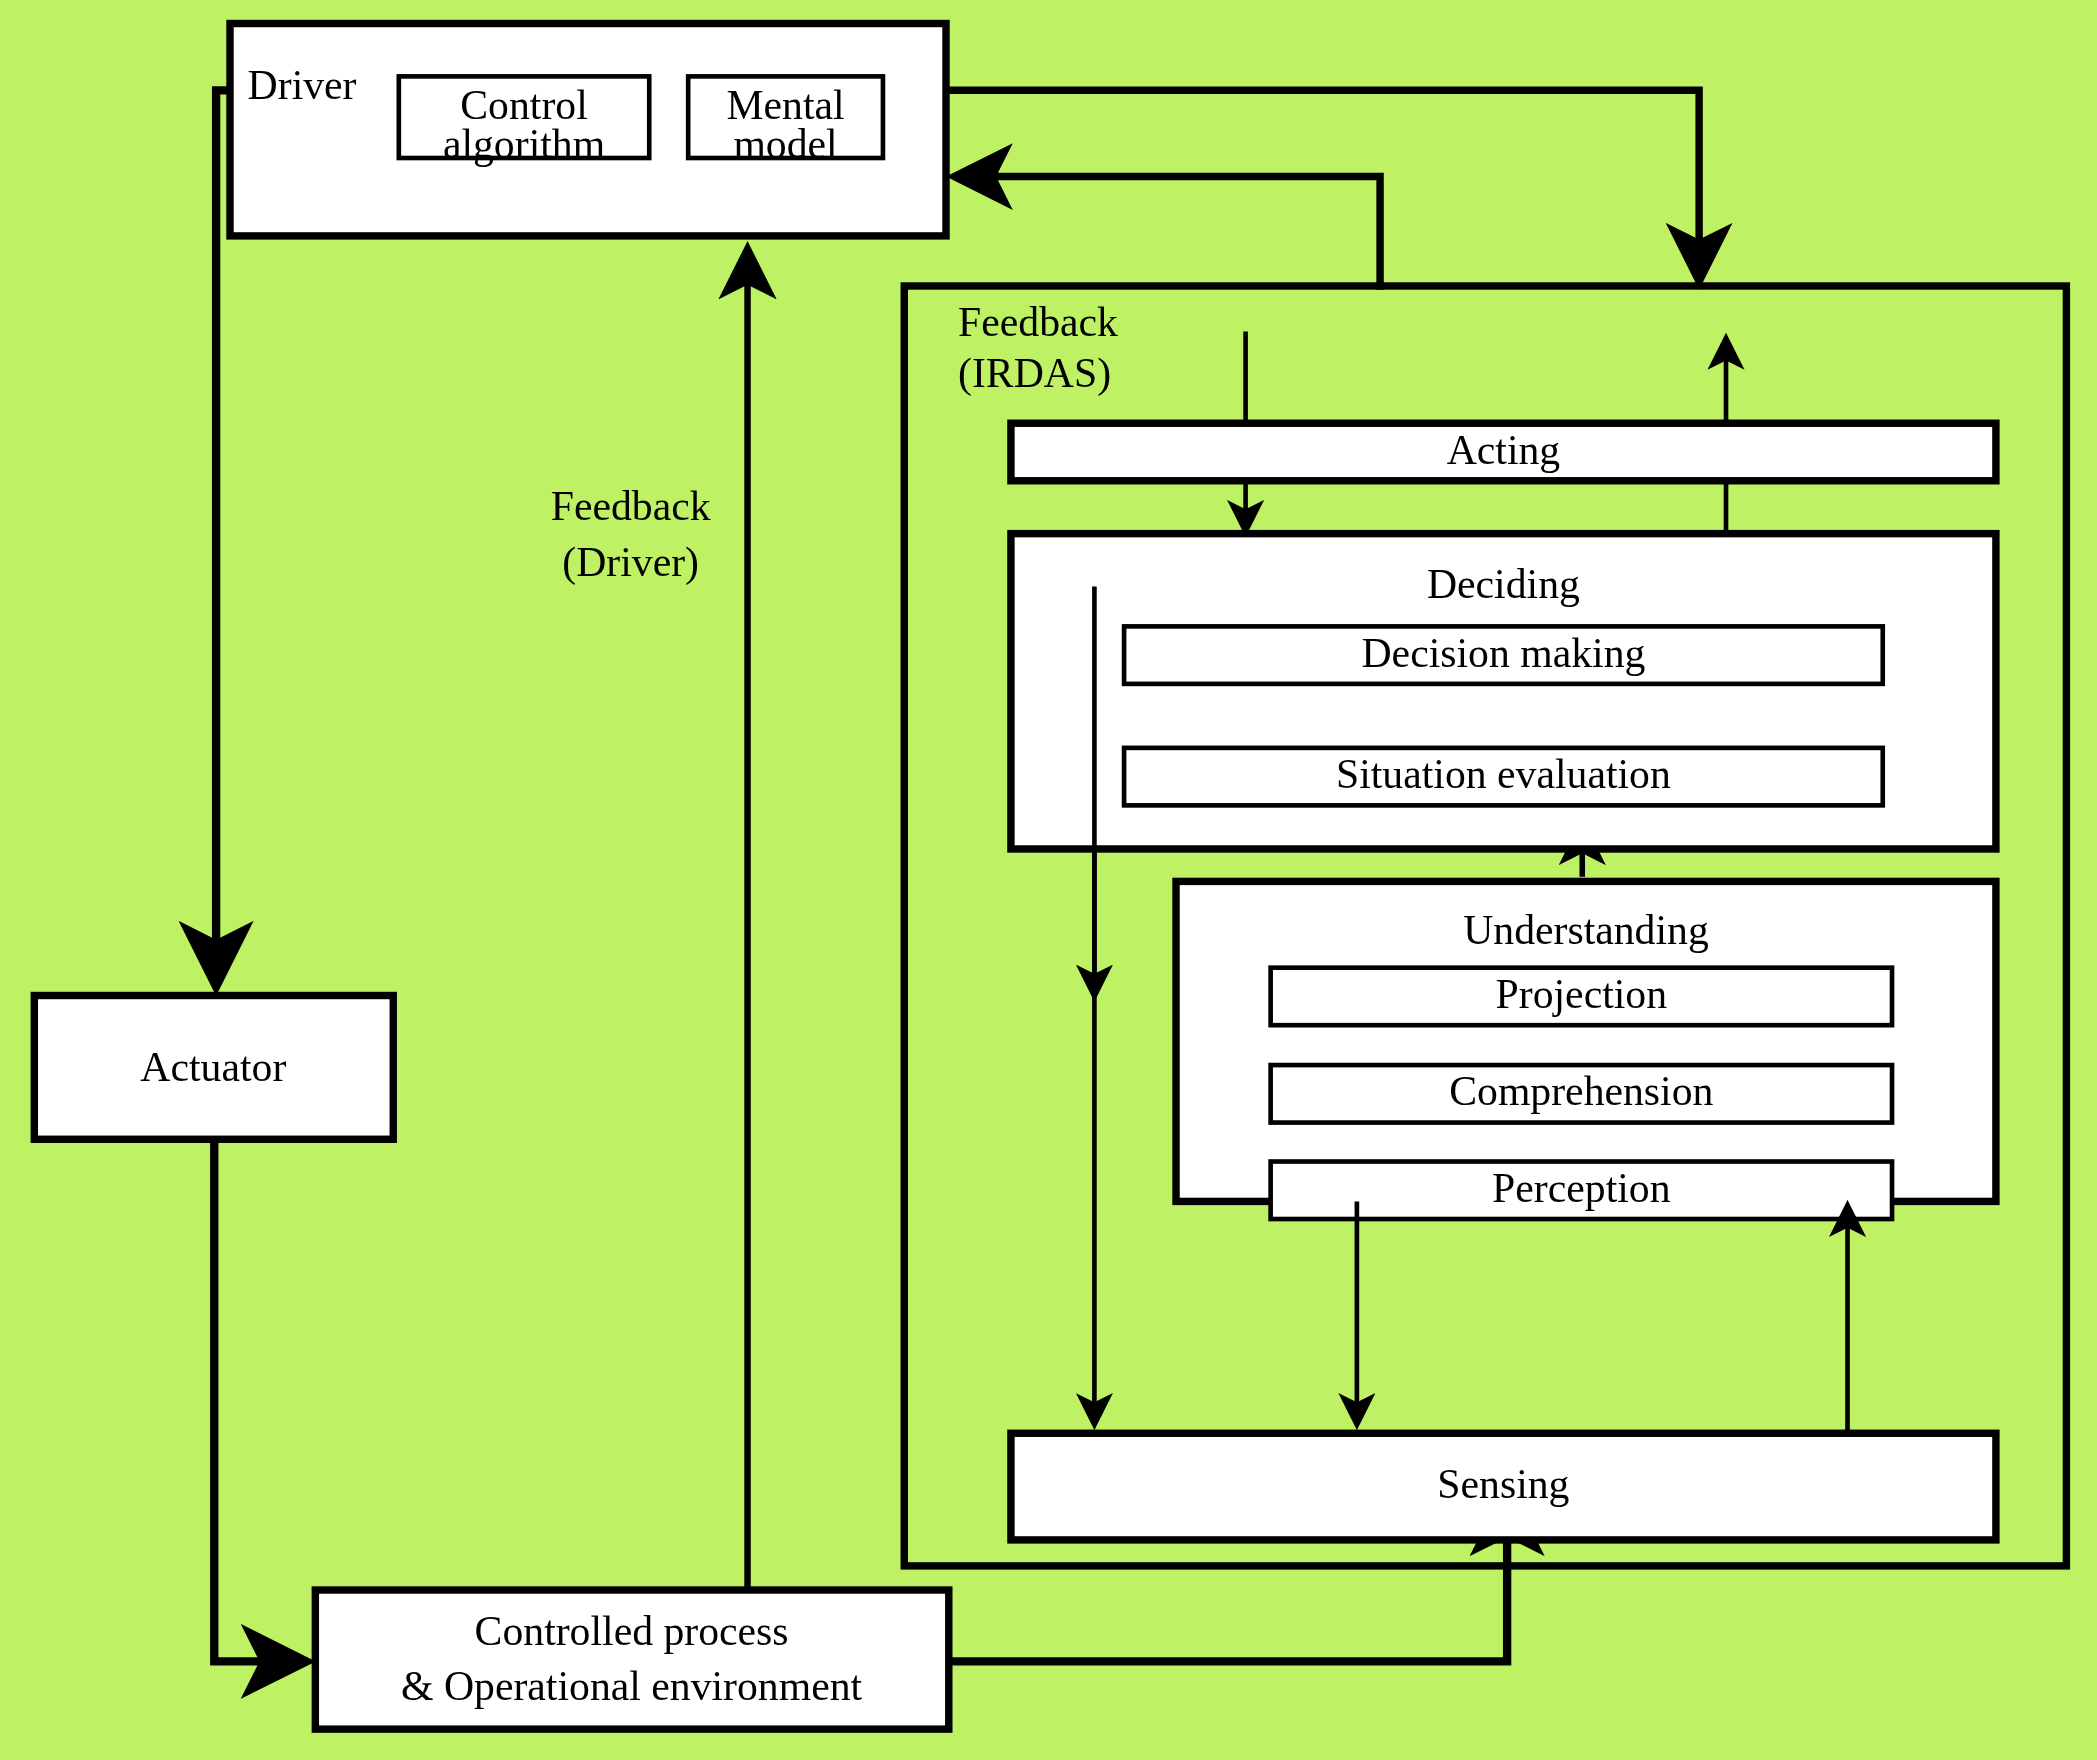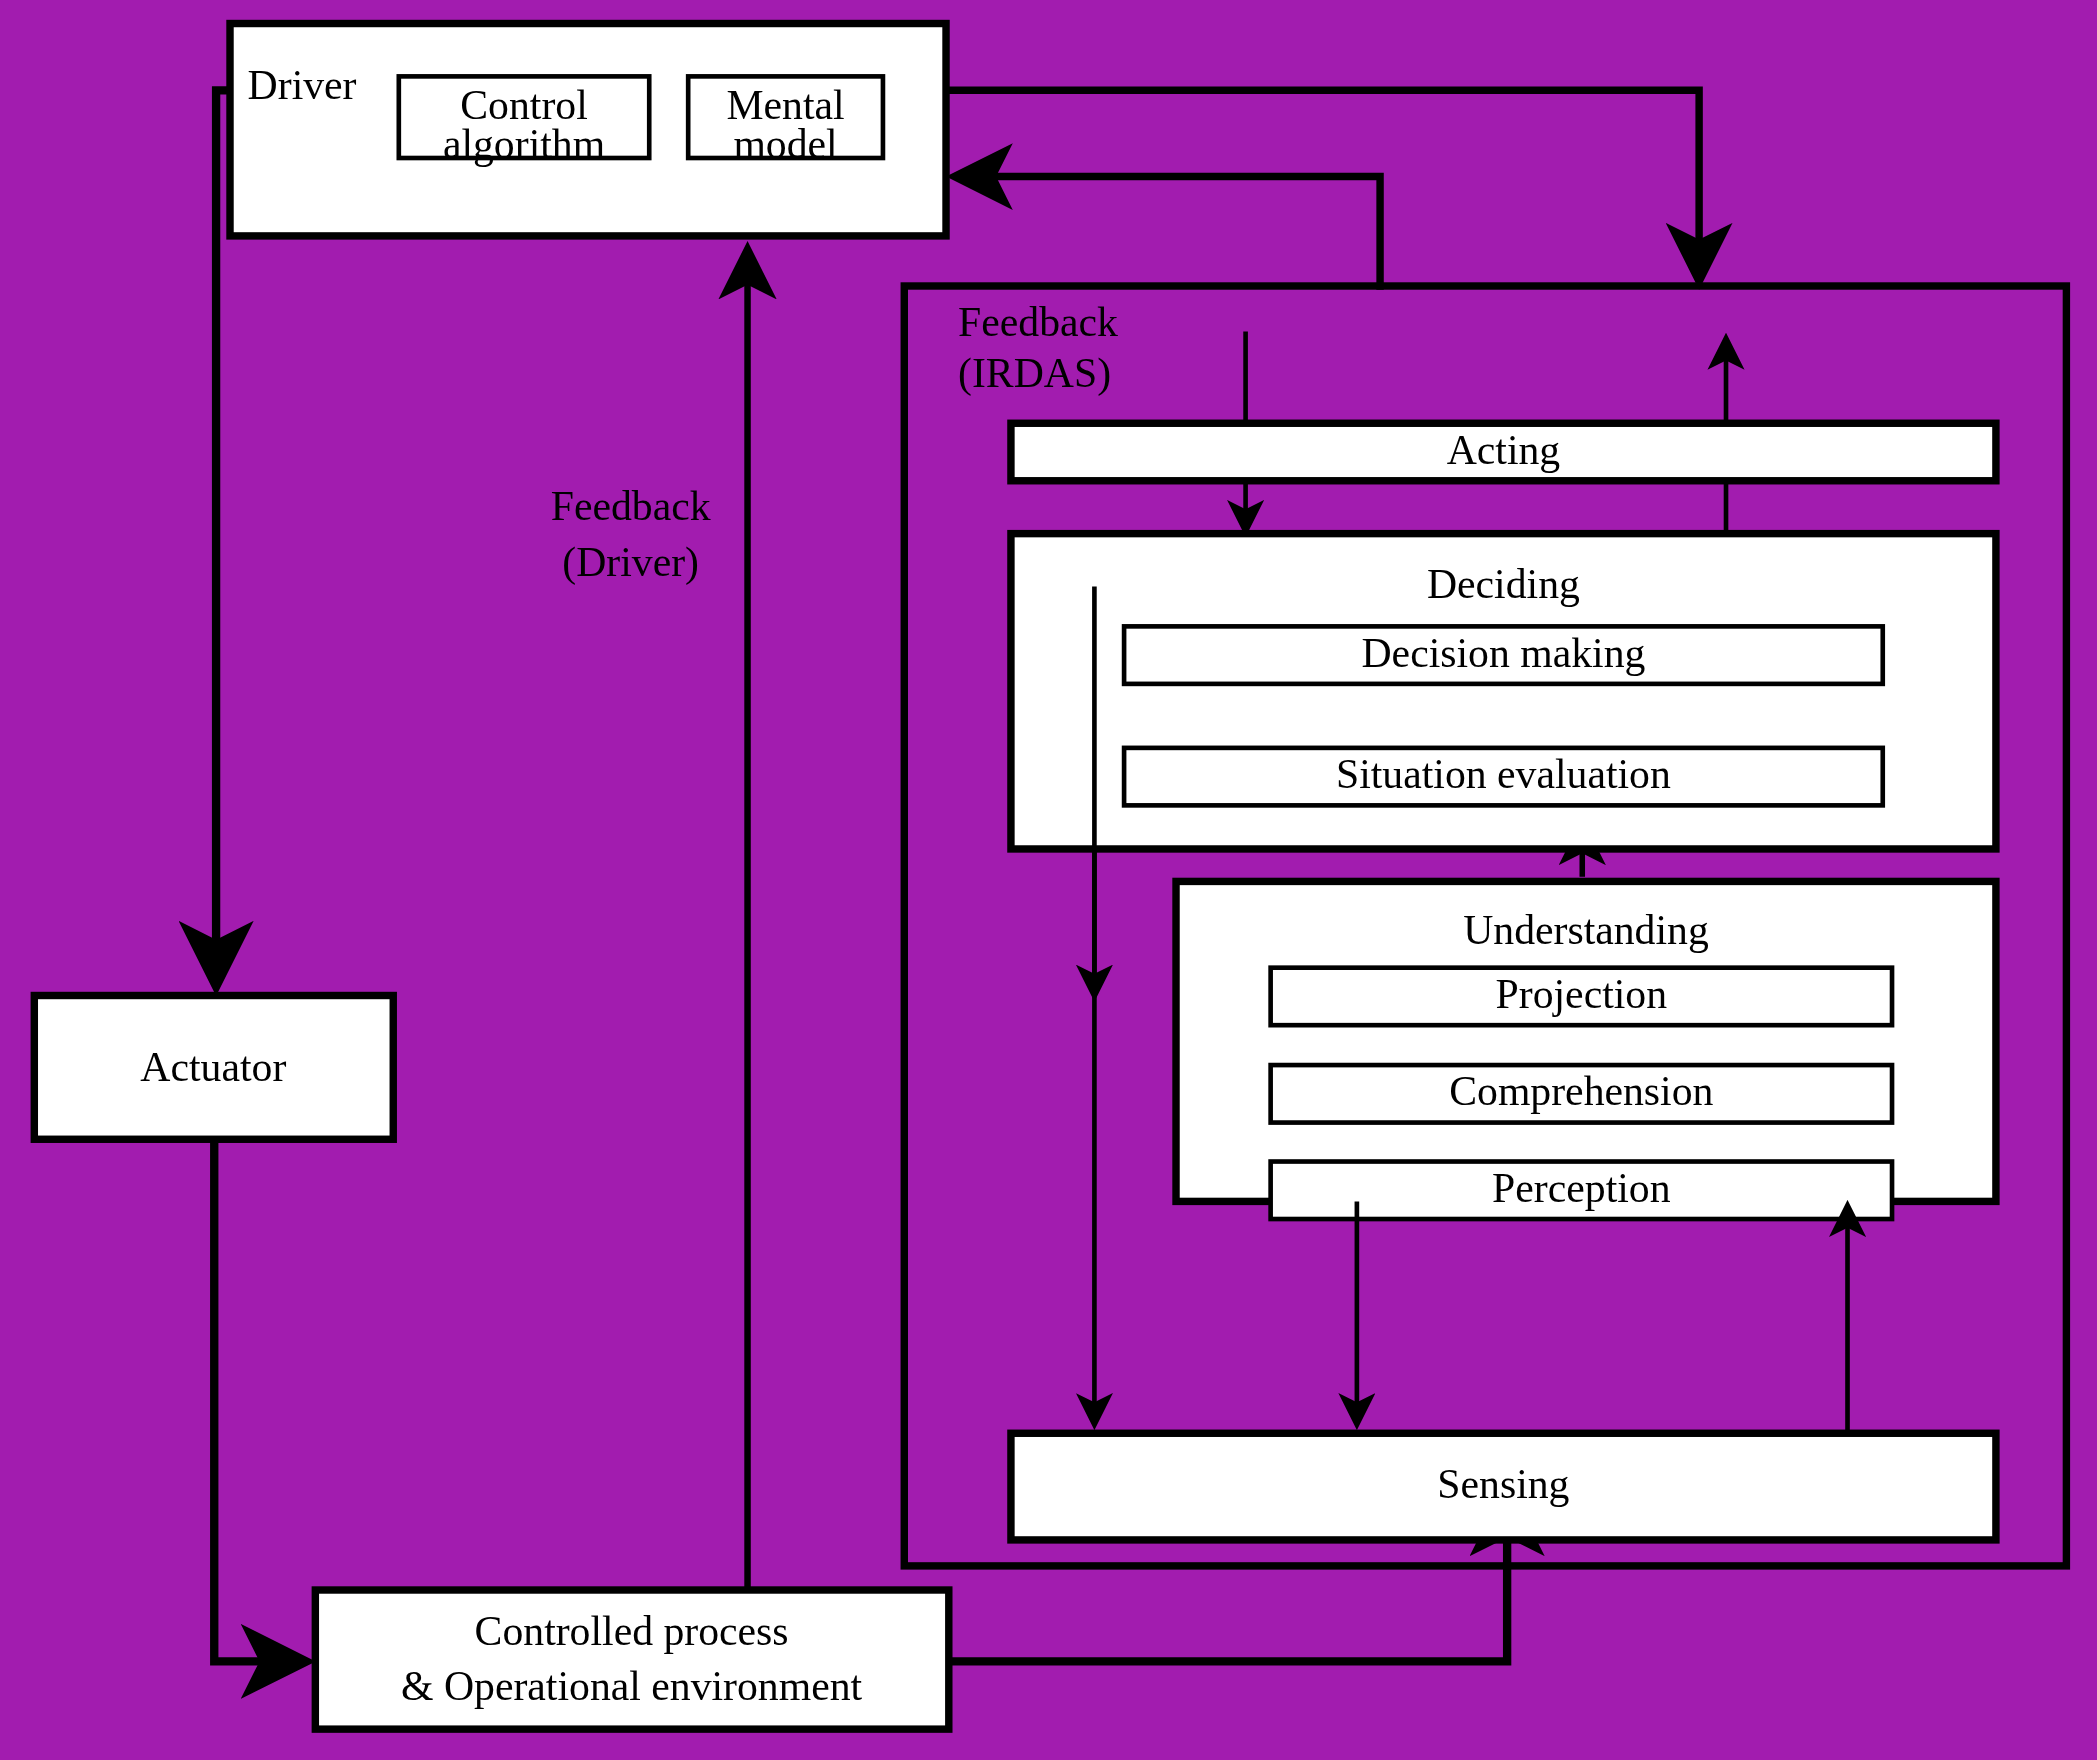--- a/index.html
+++ b/index.html
@@ -7,21 +7,21 @@
     padding: 0;
     background: #ffffff;
   }
   body {
     font-family: "Liberation Serif", "DejaVu Serif", serif;
   }
   #diagram-root {
     position: relative;
     width: 2097px;
     height: 1761px;
-    background: #a21caf;
+    background: #bef264;
     overflow: hidden;
   }
   svg.canvas {
     position: absolute;
     top: 0;
     left: 0;
     width: 2097px;
     height: 1761px;
   }
   .box-label,

